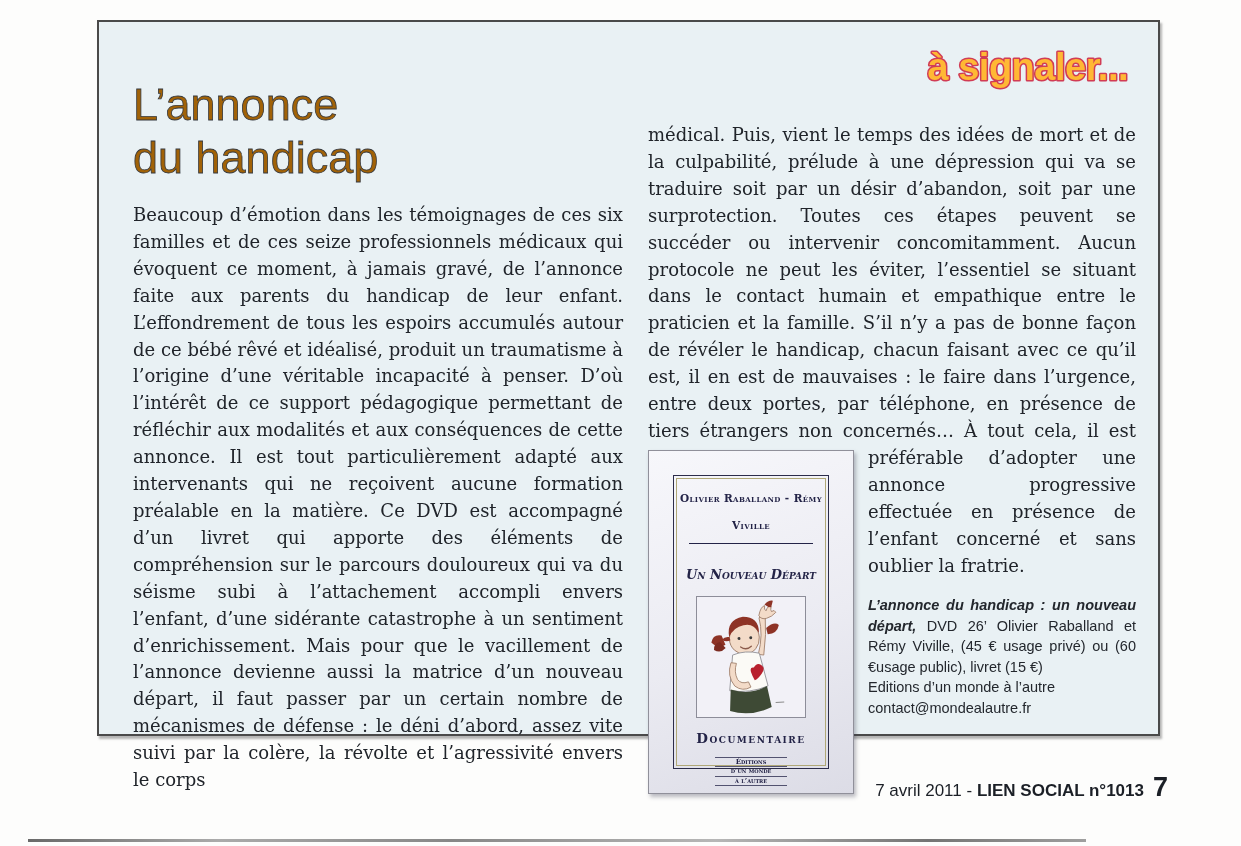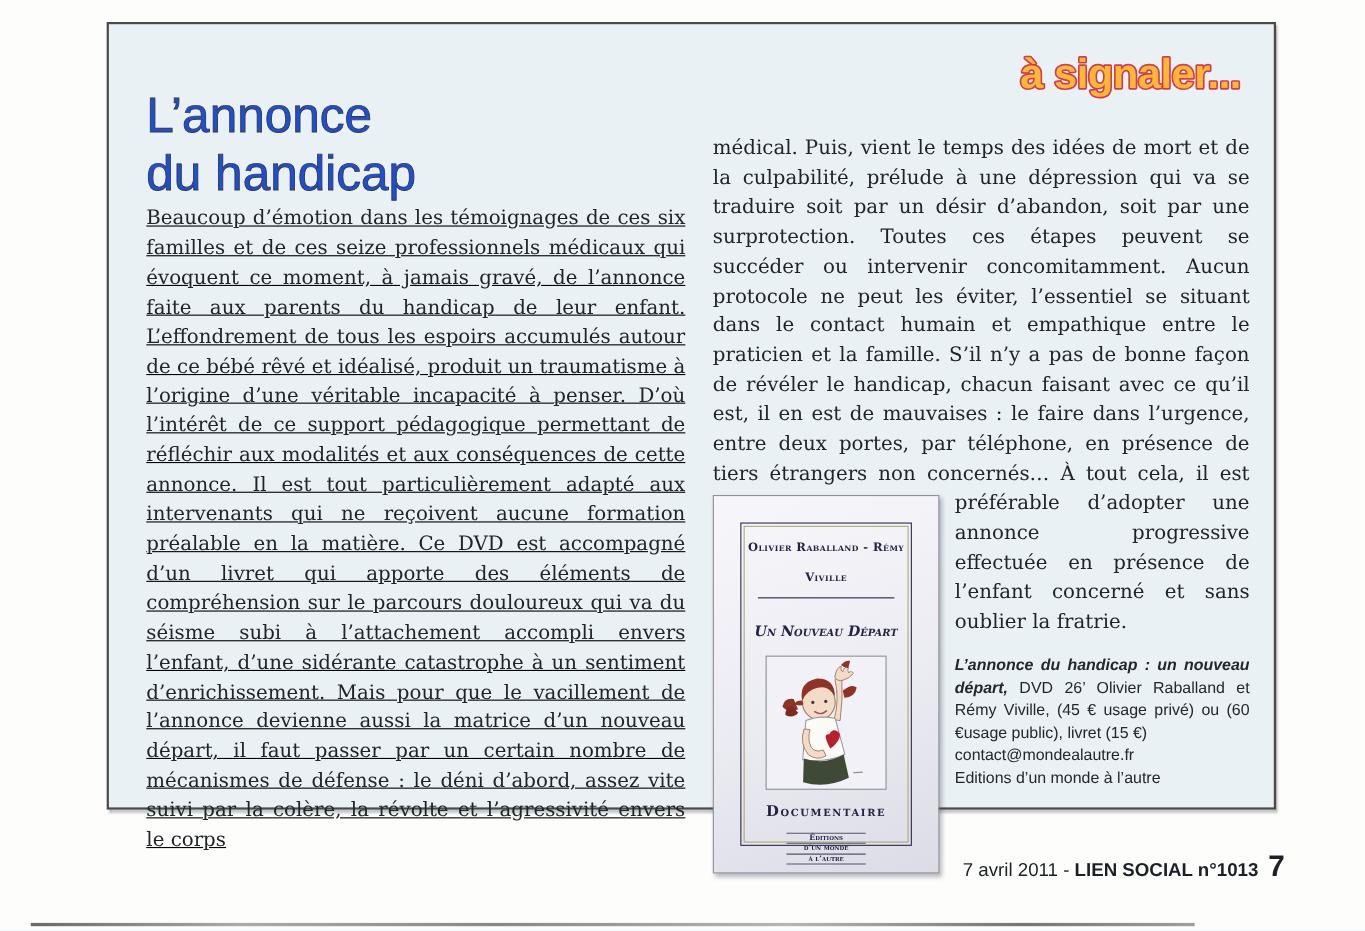--- a/index.html
+++ b/index.html
@@ -23,28 +23,28 @@
   .tag-svg text {
     font-family:"Liberation Sans", sans-serif;
     font-size:38px; font-weight:700; letter-spacing:-0.5px;
     paint-order:stroke; stroke-linejoin:round;
   }
 
   
   .title {
     position:absolute; left:34px; top:56px; margin:0;
     font-size:45px; line-height:53px; font-weight:400;
-    color:#1d4ed8; -webkit-text-stroke:0.8px #34383e;
+    color:#a16207; -webkit-text-stroke:0.8px #34383e;
     letter-spacing:0;
   }
   .title span { display:block; }
 
   
   .col { position:absolute; }
-  .col-left  { left:34px;  top:164px; width:490px;text-decoration:underline; }
+  .col-left  { left:34px;  top:180px; width:490px; }
   .col-right { left:549px; top:100px; width:488px; }
   .body-text {
     margin:0;
     font-family:"DejaVu Serif", serif;
     font-size:18px; line-height:26.9px;
     color:#20242a; text-align:justify;
   }
 
   
   .cover {
@@ -181,22 +181,22 @@
               <span>Éditions</span>
               <span>d’un monde</span>
               <span>à l’autre</span>
             </span>
           </span>
         </span> <span>cela, il est préférable d’adopter une annonce progressive effectuée en présence de l’enfant concerné et sans oublier la fratrie.</span></p>
 
     <div class="caption">
       <span class="cap-title">L’annonce du handicap : un nouveau départ,</span>
       <span class="cap-body">DVD 26’ Olivier Raballand et Rémy Viville, (45 € usage privé) ou (60 €usage public), livret (15 €)</span>
+      <div class="cap-line">Editions d’un monde à l’autre</div>
       <div class="cap-line">contact@mondealautre.fr</div>
-      <div class="cap-line">Editions d’un monde à l’autre</div>
     </div>
   </div>
 
 </div>
 
 <div class="footer"><span class="f-date">7 avril 2011 - </span><span class="f-journal">LIEN SOCIAL n°1013</span><span class="f-page">7</span></div>
 
 <div class="scan-line"></div>
 
 </body></html>

